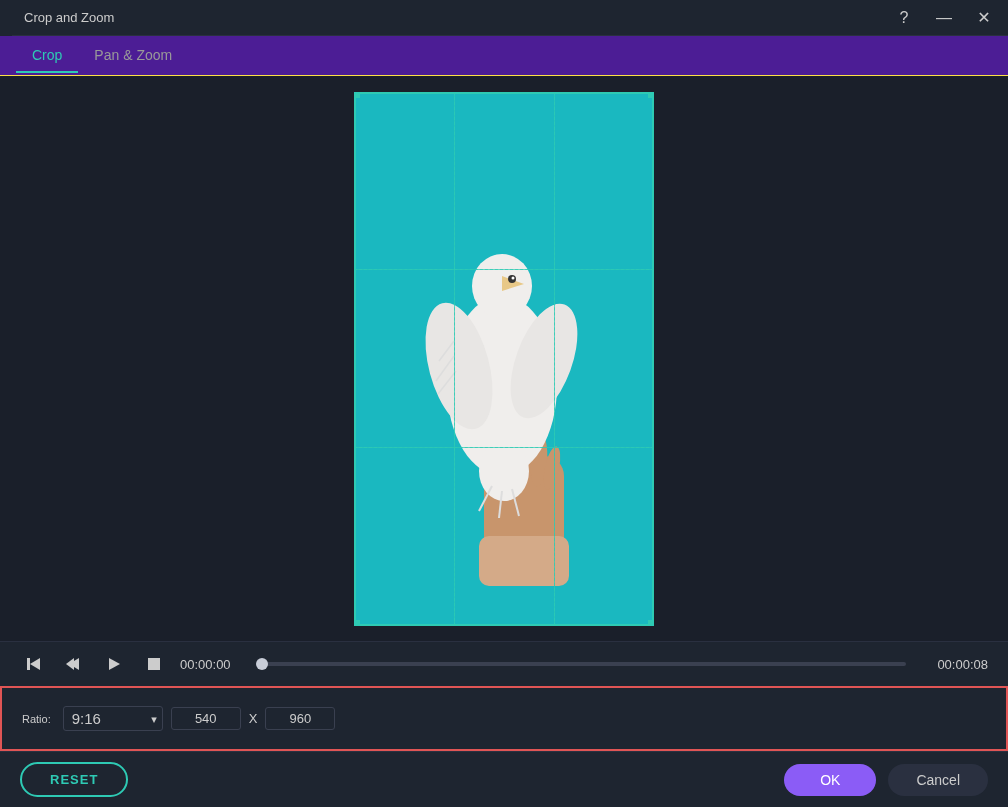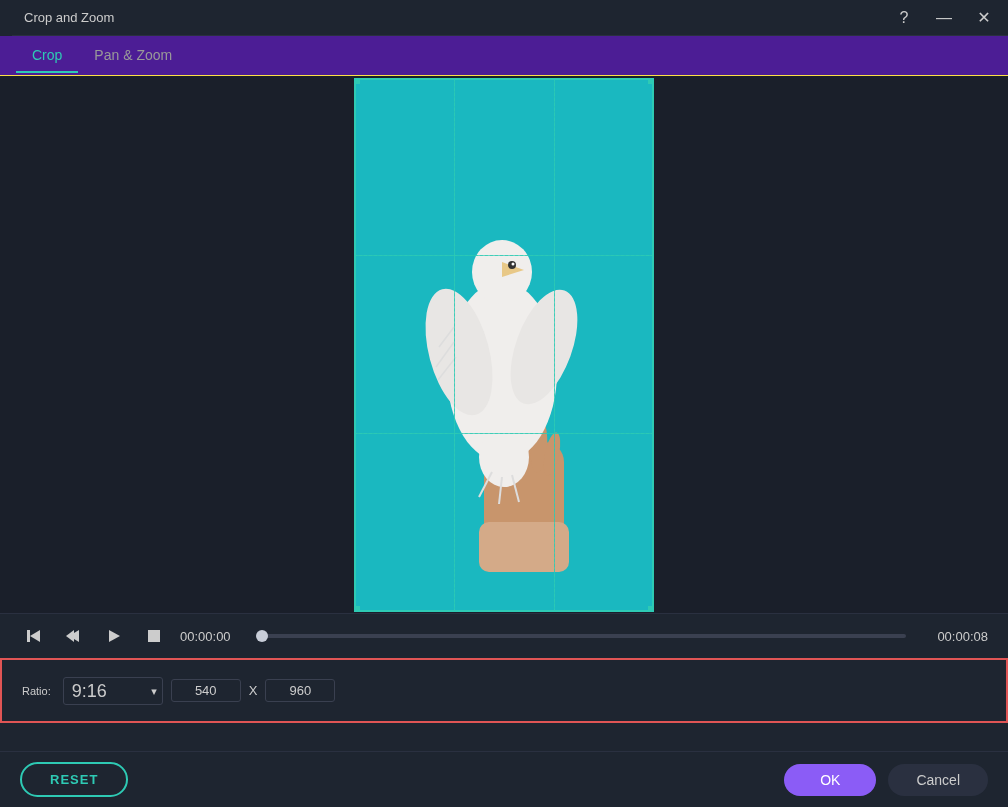--- a/index.html
+++ b/index.html
@@ -225,21 +225,21 @@
     .ratio-label {
       font-size: 11px;
       color: #ccc;
       margin-right: 12px;
     }
 
     .ratio-select {
       background: #1e2530;
       border: 1px solid #3a4050;
       color: #ccc;
-      font-size: 18px;
+      font-size: 15px;
       padding: 3px 24px 3px 8px;
       border-radius: 3px;
       cursor: pointer;
       appearance: none;
       -webkit-appearance: none;
       min-width: 100px;
       position: relative;
     }
 
     .ratio-select-wrapper {
@@ -277,21 +277,20 @@
 
     
     .bottom-bar {
       width: 100%;
       background: #1e2530;
       padding: 10px 20px;
       display: flex;
       align-items: center;
       justify-content: space-between;
       border-top: 1px solid #2a3040;
-      margin-top: 28px;
     }
 
     .btn-reset {
       background: #1e2530;
       border: 2px solid #2ecab4;
       color: #2ecab4;
       font-size: 13px;
       font-weight: 600;
       padding: 8px 28px;
       border-radius: 20px;

